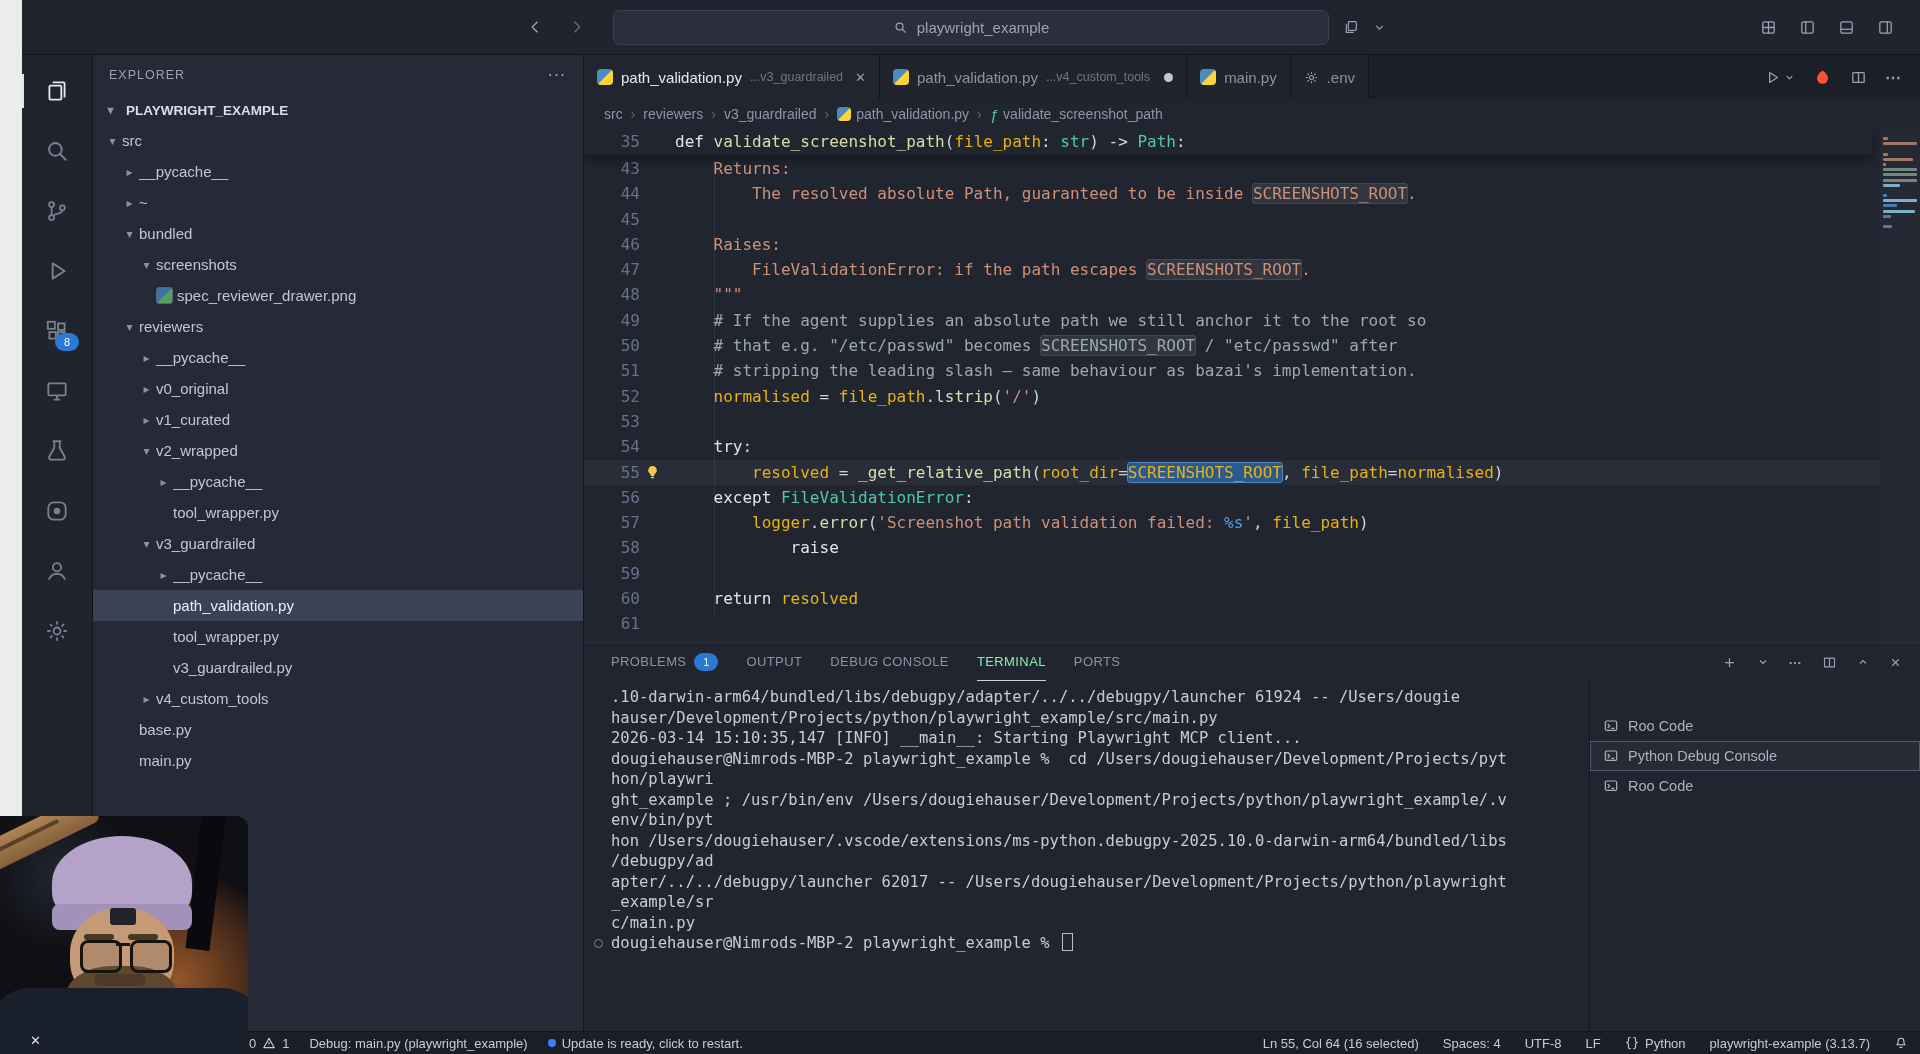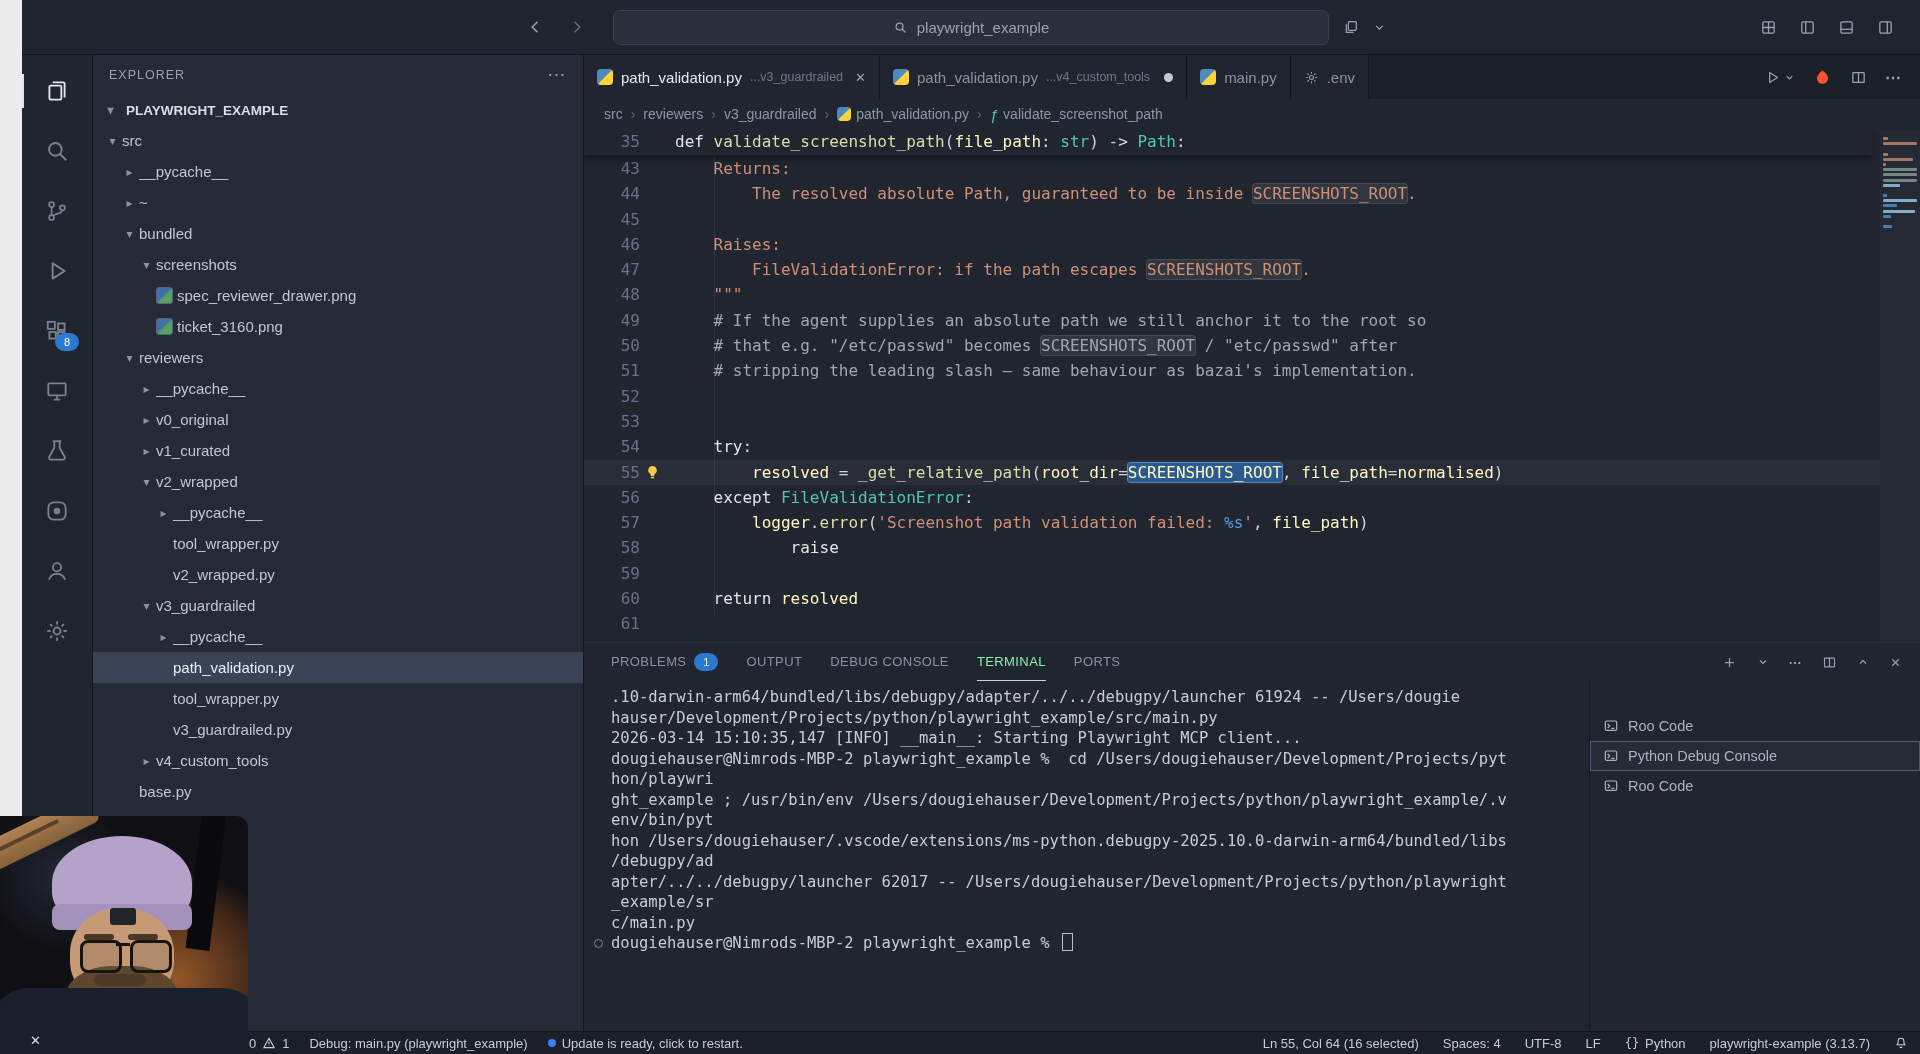--- a/index.html
+++ b/index.html
@@ -54,21 +54,21 @@
 
   
   .editor{flex:1;position:relative;min-height:0;overflow:hidden;font-family:"DejaVu Sans Mono",monospace;font-size:16px}
   .sticky{position:absolute;top:0;left:0;right:48px;height:26px;background:#21252f;box-shadow:0 5px 8px rgba(0,0,0,.35);z-index:5;display:flex;line-height:26px;white-space:pre}
   .code-area{position:absolute;top:27px;left:0;right:40px;bottom:0}
   .code-area::before{content:"";position:absolute;left:130px;top:0;height:460px;width:1px;background:rgba(255,255,255,.07)}
   .code-line{height:25.3px;line-height:25.3px;display:flex;white-space:pre;position:relative}
   .code-line.cur{background:rgba(255,255,255,.04)}
   .num{width:56px;flex:none;text-align:right;color:#68728a;cursor:pointer}
   .lc{margin-left:35px}
-  .k{color:#e5e5e5}.f{color:#dcdcaa}.v{color:#fef9c3}.t{color:#4ec9b0}.s{color:#ce9178}.c{color:#9ca8b2}.p{color:#d4d4d4}.ph{color:#569cd6}
+  .k{color:#e5e5e5}.f{color:#dcdcaa}.v{color:#eab308}.t{color:#4ec9b0}.s{color:#ce9178}.c{color:#9ca8b2}.p{color:#d4d4d4}.ph{color:#569cd6}
   .hl{background:rgba(255,255,255,.08);outline:1px solid rgba(255,255,255,.16);border-radius:2px}
   .sel{background:#2d5a8e;outline:1px solid #53covers;outline:1px solid #5389c0;border-radius:2px}
   .bulb{position:absolute;left:60px;top:4px}
   .minimap{position:absolute;right:0;top:0;bottom:0;width:40px;background:rgba(255,255,255,.02);padding:8px 0 0 3px;box-sizing:border-box}
   .mm-bar{height:3px;margin-bottom:2.2px;border-radius:1px;opacity:.75}
 
   
   .panel{height:388px;flex:none;border-top:1px solid #2a2f3b;background:#21252f;display:flex;flex-direction:column}
   .panel-tabs{height:38px;flex:none;display:flex;align-items:center;padding-left:27px;gap:28px;font-size:13px;letter-spacing:.4px;color:#8b93a3}
   .panel-tab{display:flex;align-items:center;gap:8px;height:100%;cursor:pointer;border-bottom:1.5px solid transparent;box-sizing:border-box}
@@ -276,24 +276,20 @@
             <span class="tree-label">bundled</span>
           </div>
           <div class="tree-row" style="padding-left:44px">
             <span class="chev">▾</span>
             <span class="tree-label">screenshots</span>
           </div>
           <div class="tree-row" style="padding-left:61px">
             <span class="img-ico"></span>
             <span class="tree-label">spec_reviewer_drawer.png</span>
           </div>
-          <div class="tree-row" style="padding-left:61px">
-            <span class="img-ico"></span>
-            <span class="tree-label">ticket_3160.png</span>
-          </div>
           <div class="tree-row" style="padding-left:27px">
             <span class="chev">▾</span>
             <span class="tree-label">reviewers</span>
           </div>
           <div class="tree-row" style="padding-left:44px">
             <span class="chev">▸</span>
             <span class="tree-label">__pycache__</span>
           </div>
           <div class="tree-row" style="padding-left:44px">
             <span class="chev">▸</span>
@@ -307,24 +303,20 @@
             <span class="chev">▾</span>
             <span class="tree-label">v2_wrapped</span>
           </div>
           <div class="tree-row" style="padding-left:61px">
             <span class="chev">▸</span>
             <span class="tree-label">__pycache__</span>
           </div>
           <div class="tree-row" style="padding-left:61px">
             <span class="slot"></span>
             <span class="tree-label">tool_wrapper.py</span>
-          </div>
-          <div class="tree-row" style="padding-left:61px">
-            <span class="slot"></span>
-            <span class="tree-label">v2_wrapped.py</span>
           </div>
           <div class="tree-row" style="padding-left:44px">
             <span class="chev">▾</span>
             <span class="tree-label">v3_guardrailed</span>
           </div>
           <div class="tree-row" style="padding-left:61px">
             <span class="chev">▸</span>
             <span class="tree-label">__pycache__</span>
           </div>
           <div class="tree-row selected" style="padding-left:61px">
@@ -433,21 +425,21 @@
         <div class="code-area" id="codearea">
             <div class="code-line"><span class="num">43</span><span class="lc"><span class="s">    Returns:</span></span></div>
             <div class="code-line"><span class="num">44</span><span class="lc"><span class="s">        The resolved absolute Path, guaranteed to be inside </span><span class="s hl">SCREENSHOTS_ROOT</span><span class="s">.</span></span></div>
             <div class="code-line"><span class="num">45</span><span class="lc"></span></div>
             <div class="code-line"><span class="num">46</span><span class="lc"><span class="s">    Raises:</span></span></div>
             <div class="code-line"><span class="num">47</span><span class="lc"><span class="s">        FileValidationError: if the path escapes </span><span class="s hl">SCREENSHOTS_ROOT</span><span class="s">.</span></span></div>
             <div class="code-line"><span class="num">48</span><span class="lc"><span class="s">    """</span></span></div>
             <div class="code-line"><span class="num">49</span><span class="lc"><span class="c">    # If the agent supplies an absolute path we still anchor it to the root so</span></span></div>
             <div class="code-line"><span class="num">50</span><span class="lc"><span class="c">    # that e.g. "/etc/passwd" becomes </span><span class="c hl">SCREENSHOTS_ROOT</span><span class="c"> / "etc/passwd" after</span></span></div>
             <div class="code-line"><span class="num">51</span><span class="lc"><span class="c">    # stripping the leading slash — same behaviour as bazai's implementation.</span></span></div>
-            <div class="code-line"><span class="num">52</span></div>
+            <div class="code-line"><span class="num">52</span><span class="lc"><span class="p">    </span><span class="v">normalised</span><span class="p"> = </span><span class="v">file_path</span><span class="p">.</span><span class="f">lstrip</span><span class="p">(</span><span class="s">'/'</span><span class="p">)</span></span></div>
             <div class="code-line"><span class="num">53</span><span class="lc"></span></div>
             <div class="code-line"><span class="num">54</span><span class="lc"><span class="p">    </span><span class="k">try</span><span class="p">:</span></span></div>
             <div class="code-line cur"><span class="num">55</span><span class="bulb"><svg width="17" height="17" viewBox="0 0 24 24">
                   <path fill="#f6c84c" d="M12 3a6 6 0 00-3.5 10.9c.6.5 1 1.2 1 2V17h5v-1.1c0-.8.4-1.5 1-2A6 6 0 0012 3z"></path>
                   <rect x="9.5" y="18" width="5" height="2" rx="1" fill="#f6c84c"></rect>
                 </svg></span><span class="lc"><span class="p">        </span><span class="v">resolved</span><span class="p"> = </span><span class="f">_get_relative_path</span><span class="p">(</span><span class="v">root_dir</span><span class="p">=</span><span class="v sel">SCREENSHOTS_ROOT</span><span class="p">, </span><span class="v">file_path</span><span class="p">=</span><span class="v">normalised</span><span class="p">)</span></span></div>
             <div class="code-line"><span class="num">56</span><span class="lc"><span class="p">    </span><span class="k">except</span><span class="p"> </span><span class="t">FileValidationError</span><span class="p">:</span></span></div>
             <div class="code-line"><span class="num">57</span><span class="lc"><span class="p">        </span><span class="v">logger</span><span class="p">.</span><span class="f">error</span><span class="p">(</span><span class="s">'Screenshot path validation failed: </span><span class="ph">%s</span><span class="s">'</span><span class="p">, </span><span class="v">file_path</span><span class="p">)</span></span></div>
             <div class="code-line"><span class="num">58</span><span class="lc"><span class="p">            </span><span class="k">raise</span></span></div>
             <div class="code-line"><span class="num">59</span><span class="lc"></span></div>

